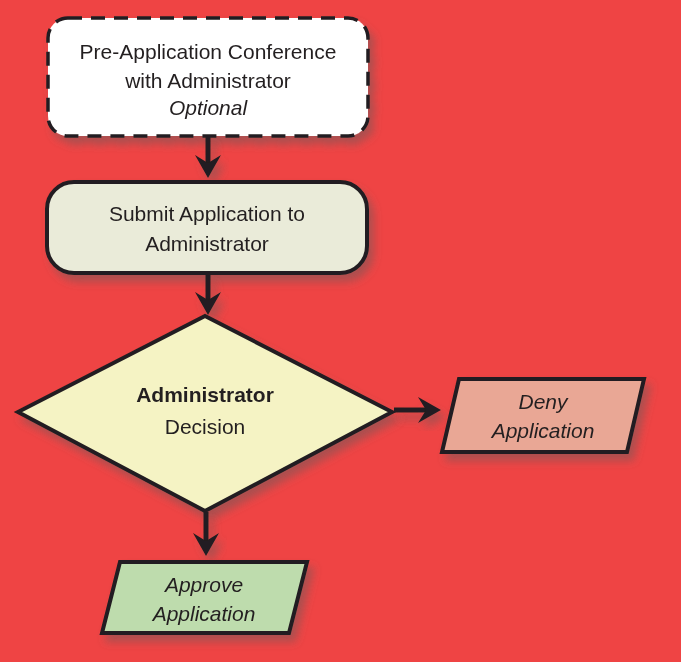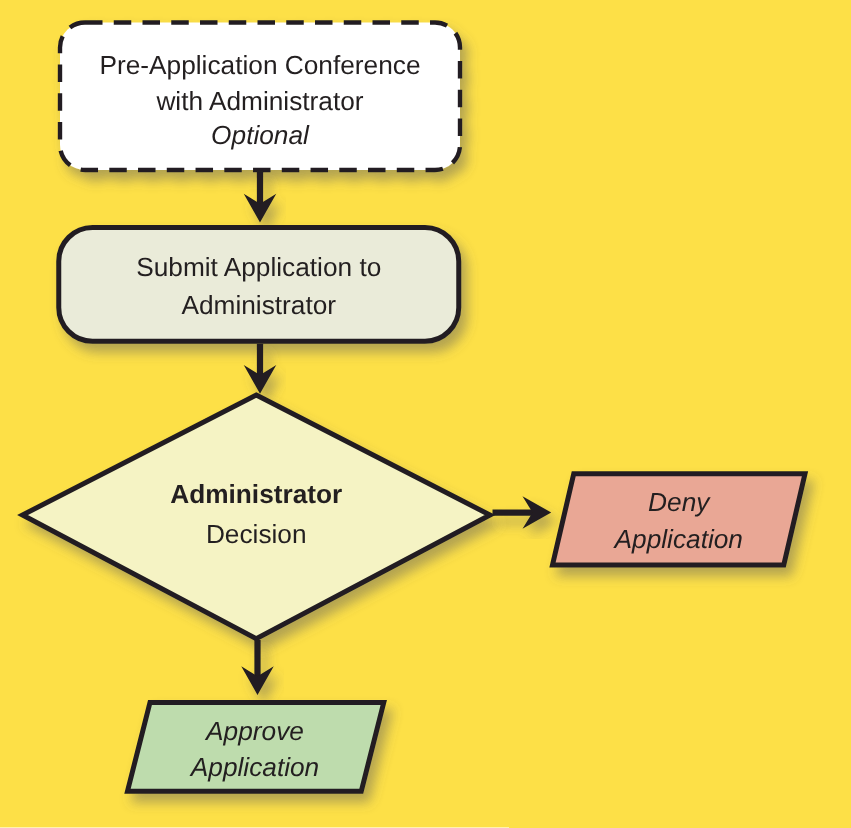--- a/index.html
+++ b/index.html
@@ -7,21 +7,21 @@
     padding: 0;
     background: #ffffff;
     width: 681px;
     height: 662px;
     overflow: hidden;
   }
   .stage {
     position: relative;
     width: 681px;
     height: 662px;
-    background: #fde047;
+    background: #ef4444;
   }
   svg {
     display: block;
   }
   .t {
     font-family: "Liberation Sans", sans-serif;
     font-size: 21px;
     text-anchor: middle;
   }
   .t-italic { font-style: italic; }

